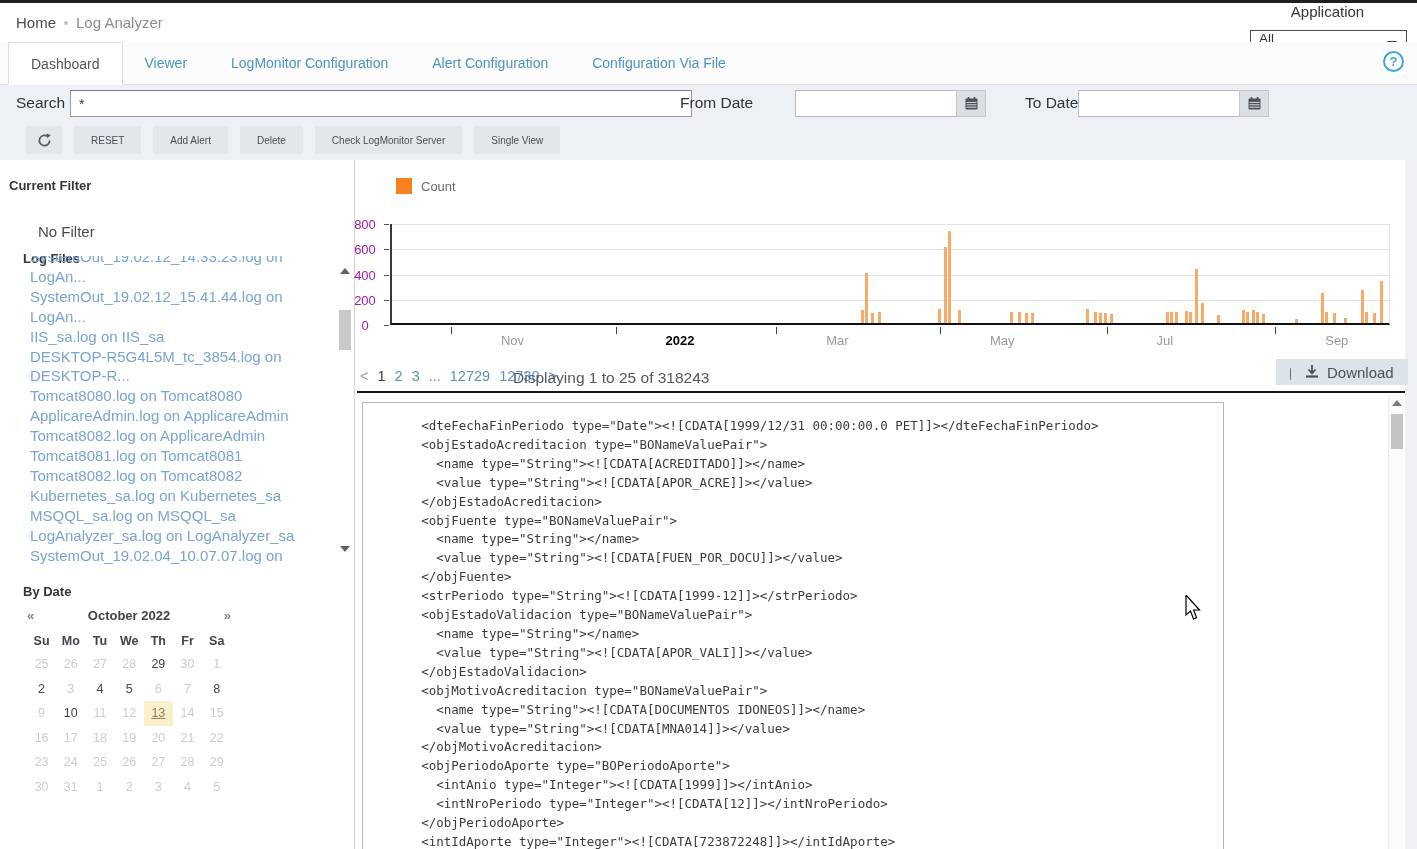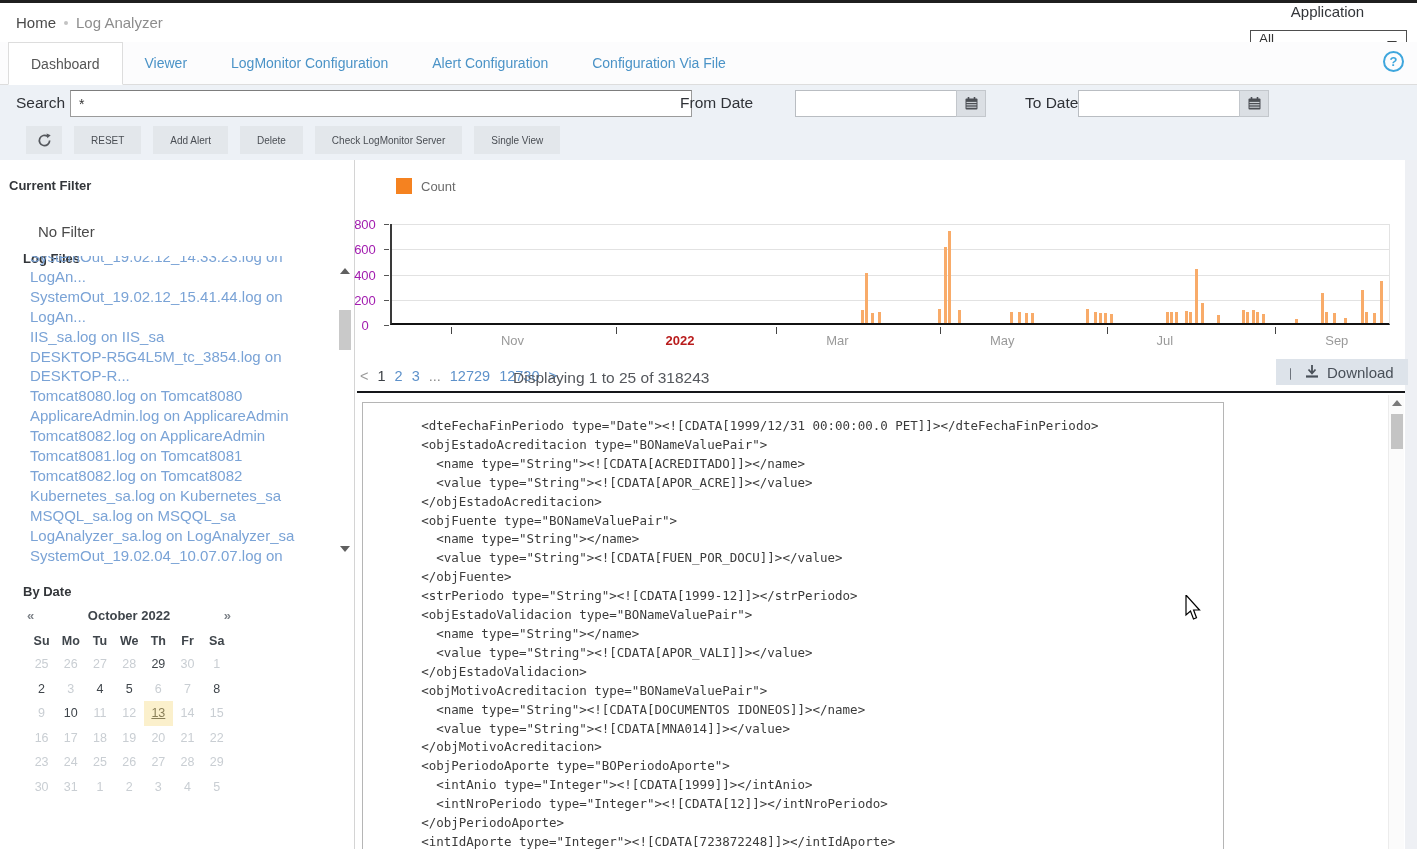--- a/index.html
+++ b/index.html
@@ -86,21 +86,21 @@
   #legend-swatch { width:16px; height:16px; }
   #legend-label { font-size:13px; color:#6b6b6b; }
   #plot { left:390px; top:64px; width:1000px; height:101px; border-left:2px solid #3a3a3a;
     border-bottom:2px solid #111; border-right:1px solid #e3e3e3; }
   .gridline { position:absolute; left:0; width:100%; height:1px; background:#e2e2e2; }
   .ylab { position:absolute; width:34px; text-align:center; font-size:13px; color:#a21caf; }
   .ytick { position:absolute; width:5px; height:1px; background:#555; }
   .bar { position:absolute; bottom:0; width:3px; }
   .xtick { position:absolute; width:1px; height:7px; background:#444; }
   .xlab { position:absolute; font-size:13px; color:#9a9a9a; white-space:nowrap;margin-left:45px; }
-  .xlab.bold { color:#b91c1c; font-weight:bold; }
+  .xlab.bold { color:#000000; font-weight:bold; }
 
   
   #pagination { left:360px; top:208px; display:flex; align-items:center; gap:9px; font-size:14.5px; }
   #pagination .arrow { color:#9a9a9a; cursor:pointer; }
   #pagination .pg { color:#5d91ca; cursor:pointer; }
   #pagination .pg.current { color:#3c4046; cursor:default; }
   #pagination .dots { color:#8b8b8b; }
   #pg-summary { left:513px; top:209px; font-size:15.5px; color:#54575c; }
   .gbtn { position:absolute; top:199px; height:26px; background:#dde3ea; color:#495059; font-size:15px;
     display:flex; align-items:center; gap:8px; padding:0 14px; cursor:pointer; }

